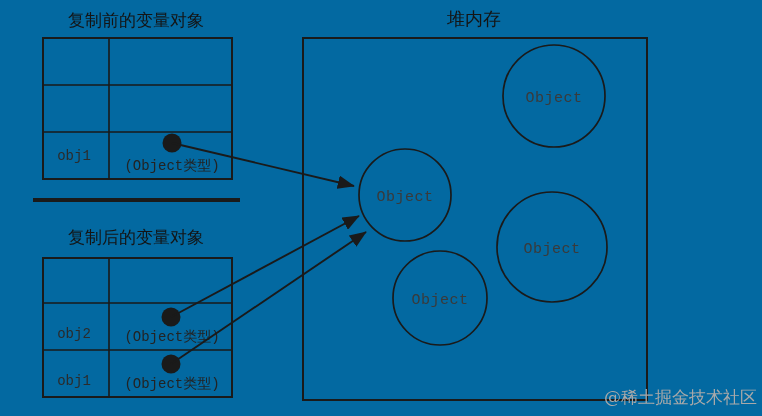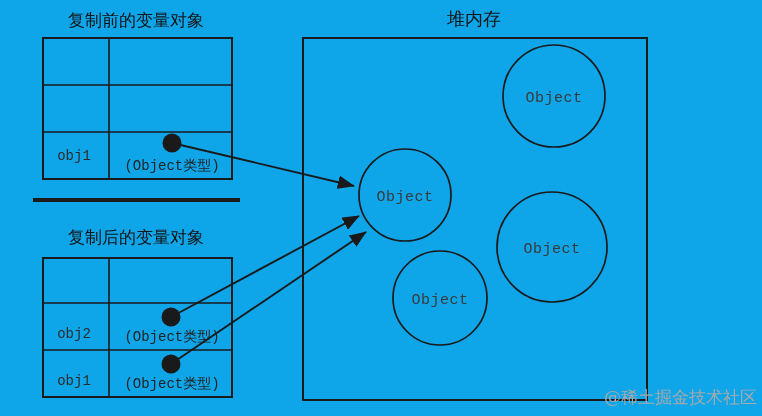--- a/index.html
+++ b/index.html
@@ -4,21 +4,21 @@
 <style>
   html, body {
     margin: 0;
     padding: 0;
     background: #ffffff;
   }
   .canvas {
     position: relative;
     width: 762px;
     height: 416px;
-    background: #0ea5e9;
+    background: #0369a1;
     overflow: hidden;
     font-family: "DejaVu Serif", serif;
   }
   svg { display: block; }
   .cjk-title {
     font-family: "DejaVu Serif", "Liberation Serif", serif;
     font-size: 17px;
     fill: #141414;
   }
   .heap-title {

